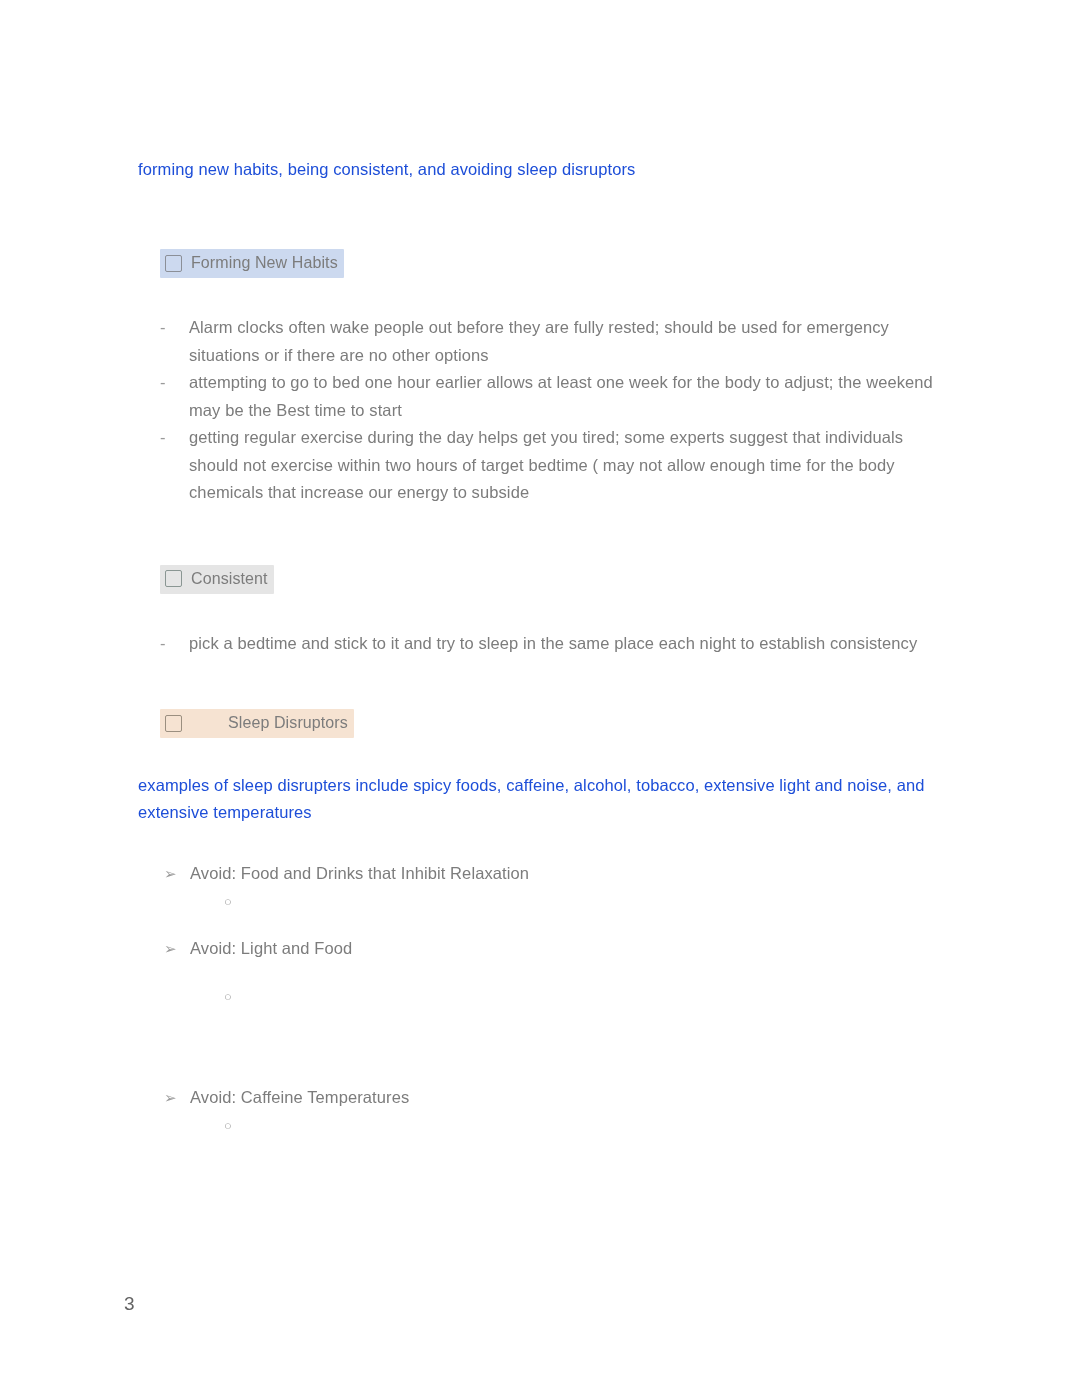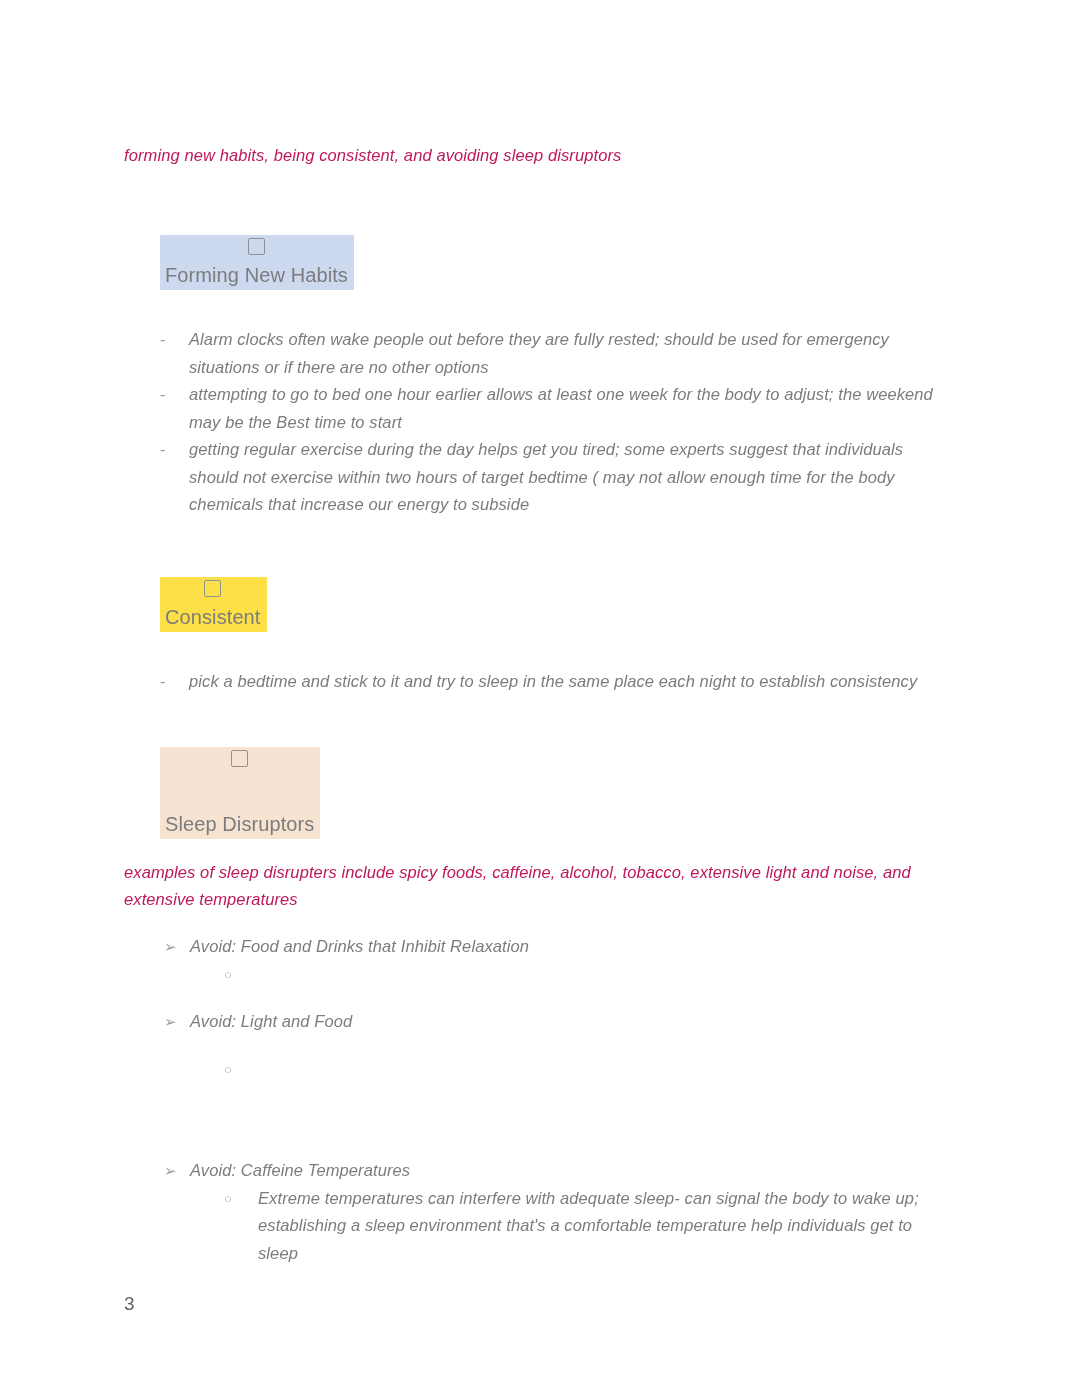--- a/index.html
+++ b/index.html
@@ -28,60 +28,58 @@
     position: absolute;
     left: 124px;
     top: 142px;
     width: 830px;
   }
 
   
   .para {
     font-size: 16.5px;
     line-height: 27px;
-    color: #be185d;
+    color: #1d4ed8;
     letter-spacing: 0.1px;
-    margin: 0;
-    font-style: italic;
+    margin: 14px;
   }
 
   .intro { margin-bottom: 0; }
 
   
   .section { margin: 0; }
 
   .badge-row {
     display: flex;
     align-items: center;
     padding-left: 36px;
   }
   .badge {
     display: inline-flex;
     align-items: center;
     gap: 9px;
     padding: 3px 6px 4px 5px;
     border-radius: 1px;
-    font-size: 20px;
+    font-size: 16px;
     line-height: 22px;
     letter-spacing: 0.1px;
-    flex-direction: column;
   }
   .badge .cbox {
     width: 15px;
     height: 15px;
     border: 1.6px solid #8e8e8e;
     border-radius: 2px;
     background: transparent;
     flex: 0 0 auto;
     display: inline-block;
   }
   .badge .btxt { color: #7c7c7c; white-space: nowrap; }
 
   .badge.blue   { background: #ccd9ef; }
-  .badge.green  { background: #fde047; }
+  .badge.green  { background: #e5e5e5; }
   .badge.peach  { background: #f6e3d2; gap: 46px; }
 
   .badge.blue  .cbox { border-color: #8b8f97; }
   .badge.green .cbox { border-color: #8a9693; }
   .badge.peach .cbox { border-color: #9b8f80; }
 
   
   .blist { margin: 0; padding: 0; list-style: none; }
 
   .bitem {
@@ -89,21 +87,21 @@
     font-size: 16.5px;
     line-height: 27.5px;
     letter-spacing: 0.1px;
     color: #7c7c7c;
   }
   .bitem .mk {
     flex: 0 0 auto;
     color: #9a9a9a;
     text-align: left;
   }
-  .bitem .tx { flex: 1 1 auto; font-style: italic; }
+  .bitem .tx { flex: 1 1 auto; }
 
   
   .lvl-dash { padding-left: 36px; }
   .lvl-dash .mk { width: 29px; font-size: 16.5px; }
 
   
   .lvl-arrow { padding-left: 40px; }
   .lvl-arrow .mk { width: 26px; font-size: 15px; line-height: 27.5px; }
 
   
@@ -239,21 +237,20 @@
       <div class="sp-44"></div>
       <div class="sp-30"></div>
 
       <ul class="blist">
         <li class="bitem lvl-arrow">
           <span class="mk">➢</span>
           <span class="tx">Avoid: Caffeine Temperatures</span>
         </li>
         <li class="bitem lvl-circ">
           <span class="mk">○</span>
-          <span class="tx">Extreme temperatures can interfere with adequate sleep- can signal the body to wake up; establishing a sleep environment that's a comfortable temperature help individuals get to sleep</span>
         </li>
       </ul>
     </div>
 
   </div>
 
   <div class="page-number">3</div>
 
 </div>
 

